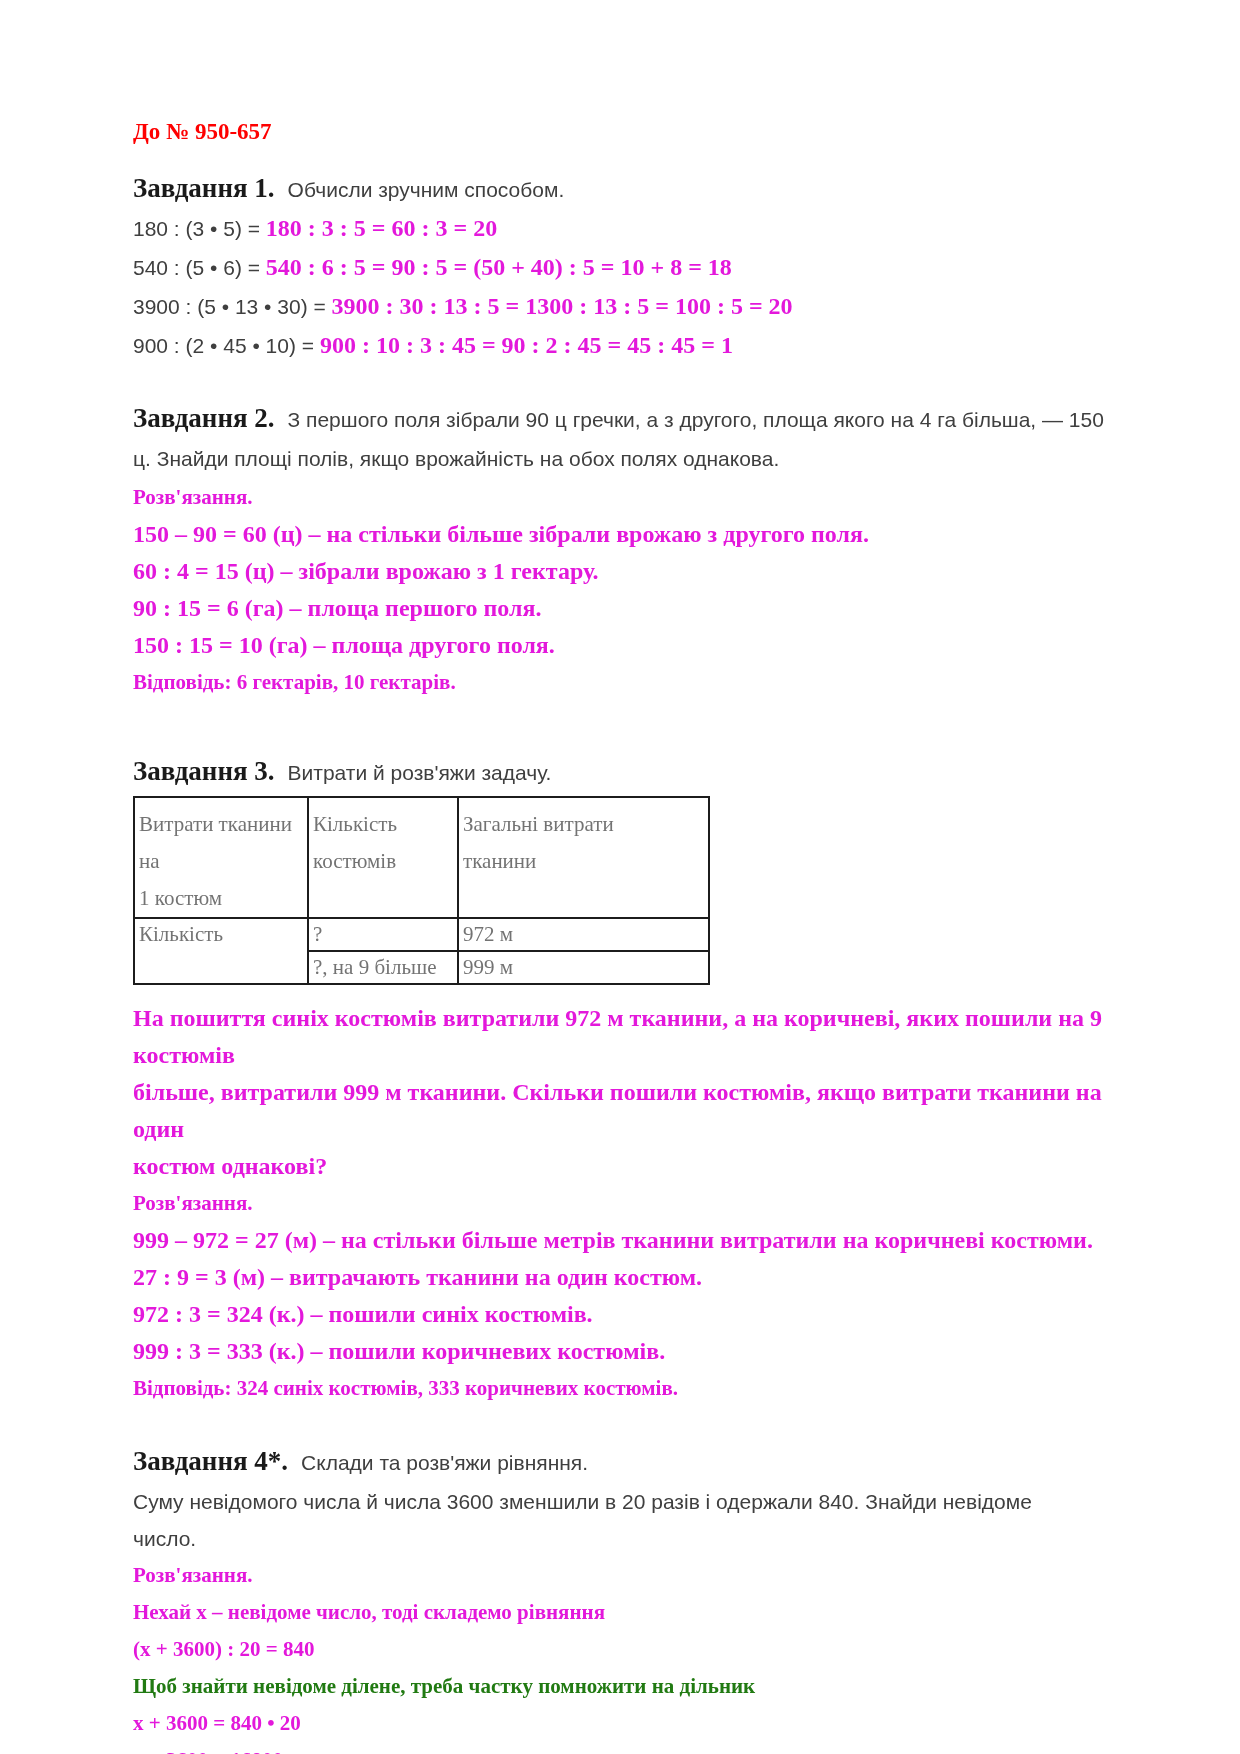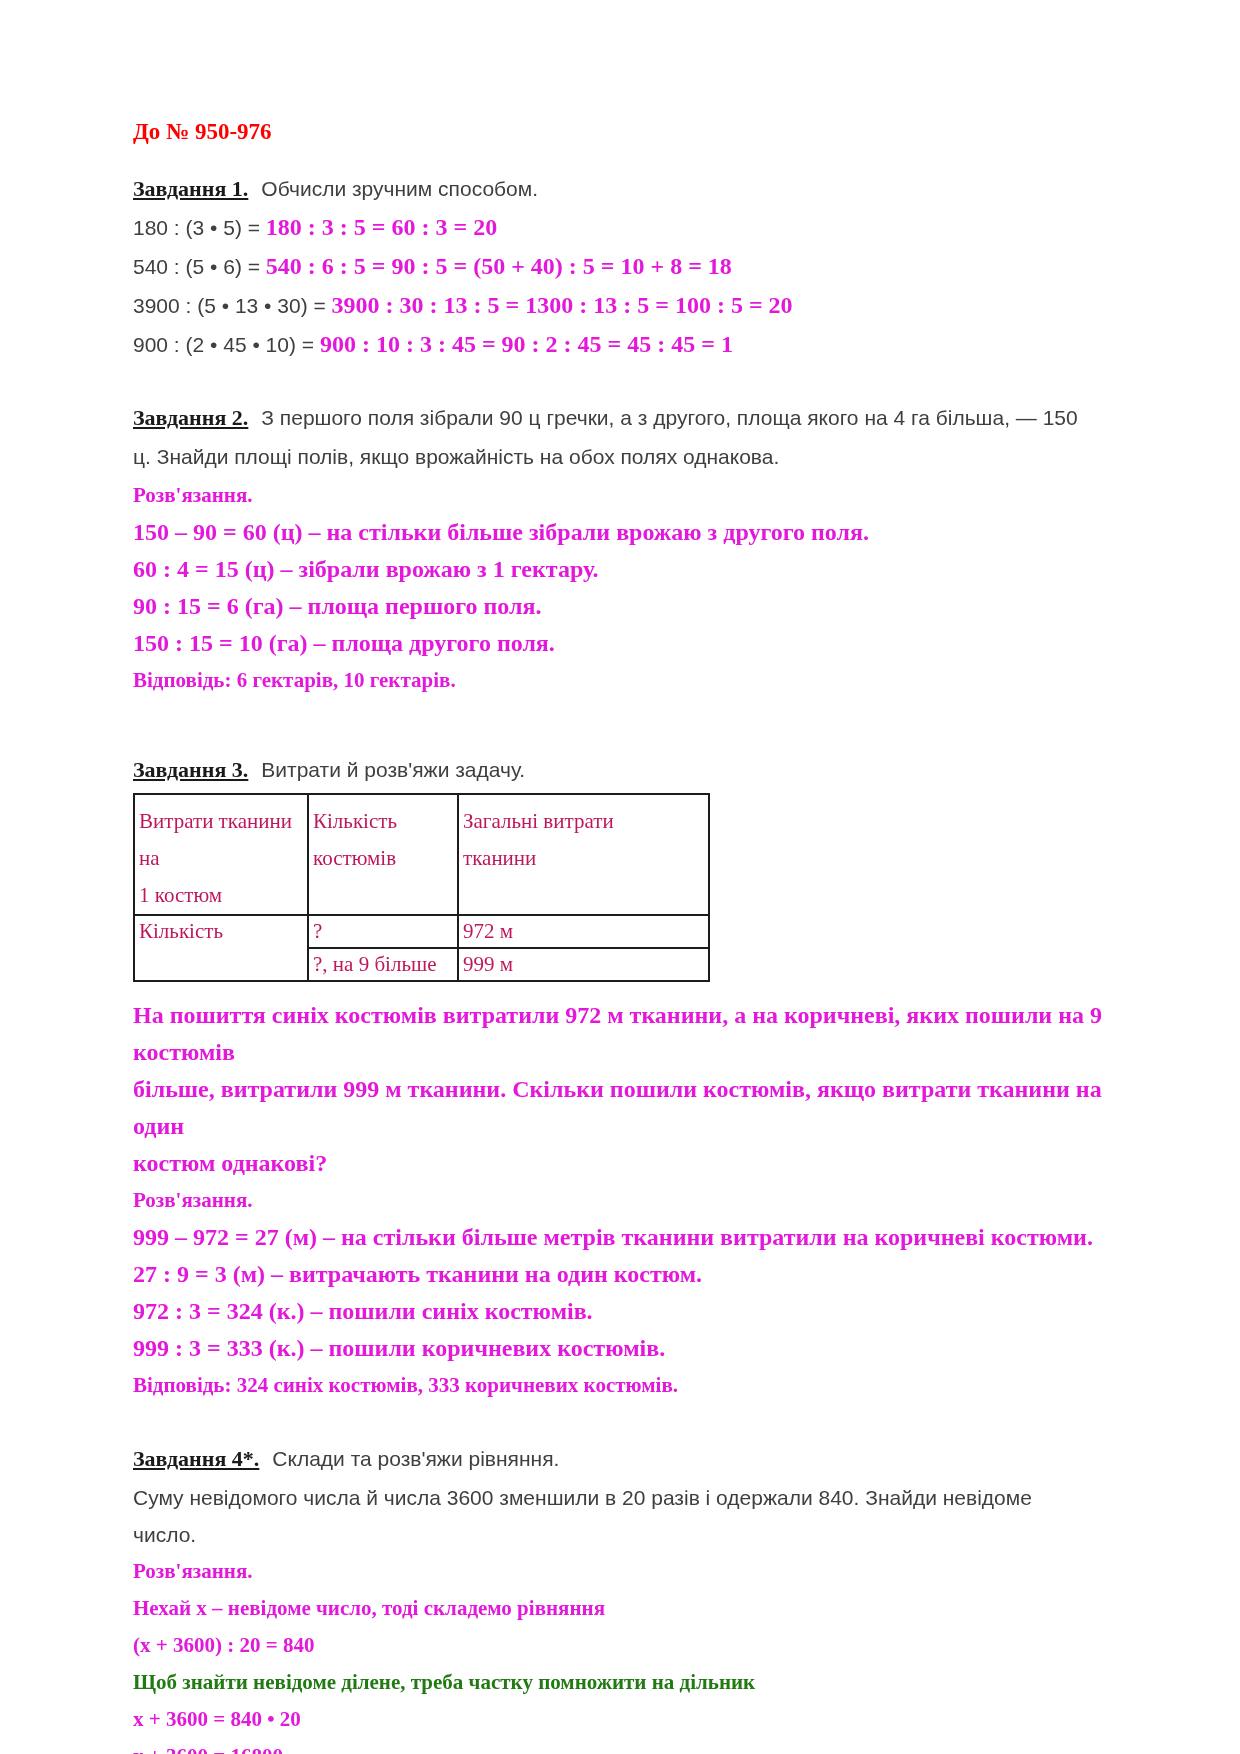--- a/index.html
+++ b/index.html
@@ -20,23 +20,22 @@
 
   .red-heading {
     font-family: "Liberation Serif", serif;
     font-weight: bold;
     font-size: 23px;
     color: #fe0000;
   }
   .t-title {
     font-family: "Liberation Serif", serif;
     font-weight: bold;
-    font-size: 22px;
+    font-size: 27px;
     color: #1a1a1a;
-    text-decoration: underline;
   }
   .sans {
     font-family: "Liberation Sans", sans-serif;
     font-size: 21px;
     color: #3f3f3f;
   }
   .intro { margin-left: 9px; }
   .magenta {
     font-family: "Liberation Serif", serif;
     font-weight: bold;
@@ -66,21 +65,21 @@
   table.t3 {
     border-collapse: collapse;
     margin-top: 3px;
     table-layout: fixed;
   }
   table.t3 th, table.t3 td {
     border: 2px solid #1c1c1c;
     font-family: "Liberation Serif", serif;
     font-size: 21px;
     font-weight: normal;
-    color: #be185d;
+    color: #737373;
     text-align: left;
     vertical-align: top;
     padding: 0 2px 0 4px;
   }
   table.t3 th {
     height: 71px;
     line-height: 37px;
     padding-top: 8px;
     white-space: pre-line;
   }
@@ -91,21 +90,21 @@
   .col1 { width: 174px; }
   .col2 { width: 150px; }
   .col3 { width: 251px; }
 </style>
 </head>
 <body>
 
 <div class="page">
   <div class="content">
 
-    <div class="line red-heading">До № 950-976</div>
+    <div class="line red-heading">До № 950-657</div>
 
     <div class="line gap-task1">
       <span class="t-title">Завдання 1.</span>
       <span class="sans intro">Обчисли зручним способом.</span>
     </div>
     <div class="line">
       <span class="sans">180 : (3 • 5) = </span><span class="magenta">180 : 3 : 5 = 60 : 3 = 20</span>
     </div>
     <div class="line">
       <span class="sans">540 : (5 • 6) = </span><span class="magenta">540 : 6 : 5 = 90 : 5 = (50 + 40) : 5 = 10 + 8 = 18</span>

